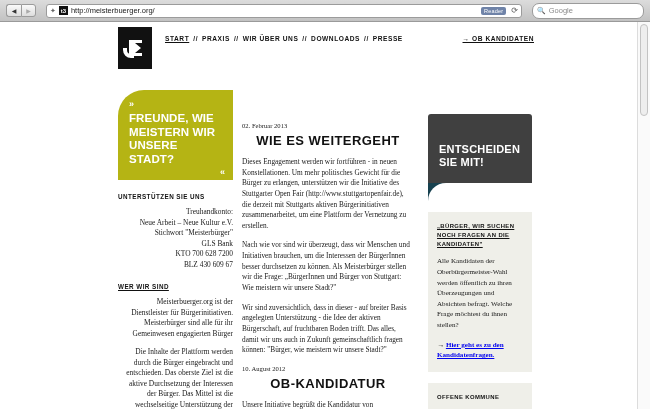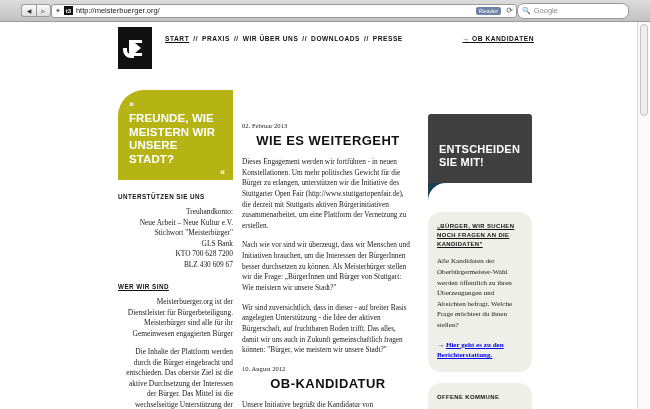--- a/index.html
+++ b/index.html
@@ -37,22 +37,22 @@
     font-size: 7.5px;
     color: #4a4a4a;
     line-height: 15px;
     letter-spacing: .2px;
   }
   .toolbar {
     height: 22px;
     background: linear-gradient(#dcdcdc, #c2c2c2);
     border-bottom: 1px solid #9a9a9a;
     display: flex; align-items: center;
-    padding: 0 21px;
-    gap: 0;
+    padding: 0 6px;
+    gap: 10px;
     flex: none;
     box-sizing: border-box;
   }
   .navbtns { display: flex; }
   .navbtn {
     width: 15px; height: 13px;
     background: linear-gradient(#fafafa, #dddddd);
     border: 1px solid #9b9b9b;
     font-size: 6px; color: #555;
     display: flex; align-items: center; justify-content: center;
@@ -295,21 +295,20 @@
     left: 0; top: 0;
     width: 62px; height: 18px;
     background: #ffffff;
     border-top-left-radius: 34px;
   }
   .side-card {
     background: #efefe9;
     padding: 10px 9px 11px 9px;
     box-sizing: border-box;
     margin-top: 11px;
-    border-radius: 13px;
   }
   .side-card-head {
     font-size: 5.9px;
     font-weight: bold;
     letter-spacing: .4px;
     color: #111;
     text-transform: uppercase;
     line-height: 1.55;
     margin-bottom: 7px;
   }
@@ -398,21 +397,21 @@
 Stichwort "Meisterbürger"
 GLS Bank
 KTO 700 628 7200
 BLZ 430 609 67</p>
           </div>
         </div>
 
         <div class="panel">
           <div class="panel-head link">WER WIR SIND</div>
           <div class="panel-body">
-            <p>Meisterbuerger.org ist der Dienstleister für Bürgerbeteiligung. Meisterbürger sind alle für ihr Gemeinwesen engagierten Bürger</p>
+            <p>Meisterbuerger.org ist der Dienstleister für Bürgerinitiativen. Meisterbürger sind alle für ihr Gemeinwesen engagierten Bürger</p>
             <p>Die Inhalte der Plattform werden durch die Bürger eingebracht und entschieden. Das oberste Ziel ist die aktive Durchsetzung der Interessen der Bürger. Das Mittel ist die wechselseitige Unterstützung der vielfältigen Anliegen. Der Stil gründet auf persönlichen Kontakt, Vertrauen und Respekt.</p>
 
           </div>
         </div>
 
       </div>
 
       <div class="col-main">
 
         <div class="article">
@@ -444,21 +443,21 @@
           </div>
           <div class="bubble-notch"></div>
         </div>
 
         <div class="side-card">
           <div class="side-card-head underlined">„BÜRGER, WIR SUCHEN NOCH FRAGEN AN DIE KANDIDATEN"</div>
           <div class="side-card-body">
             <p>Alle Kandidaten der Oberbürgermeister-Wahl werden öffentlich zu ihren Überzeugungen und Absichten befragt. Welche Frage möchtest du ihnen stellen?</p>
           </div>
           <div class="side-card-cta">
-            <span>→ </span><a class="u" href="#">Hier geht es zu den Berichterstattung.</a>
+            <span>→ </span><a class="u" href="#">Hier geht es zu den Kandidatenfragen.</a>
           </div>
         </div>
 
         <div class="side-card">
           <div class="side-card-head">OFFENE KOMMUNE</div>
           <div class="side-card-body">
             <p>OffeneKommune.de ist ein Werkzeug der "Liquid Democracy". Wir, die Bürgerinnen und Bürger, können damit unsere Interessen diskutieren, über sie abstimmen und somit politisches Agendasetting betreiben.</p>
           </div>
 
         </div>

